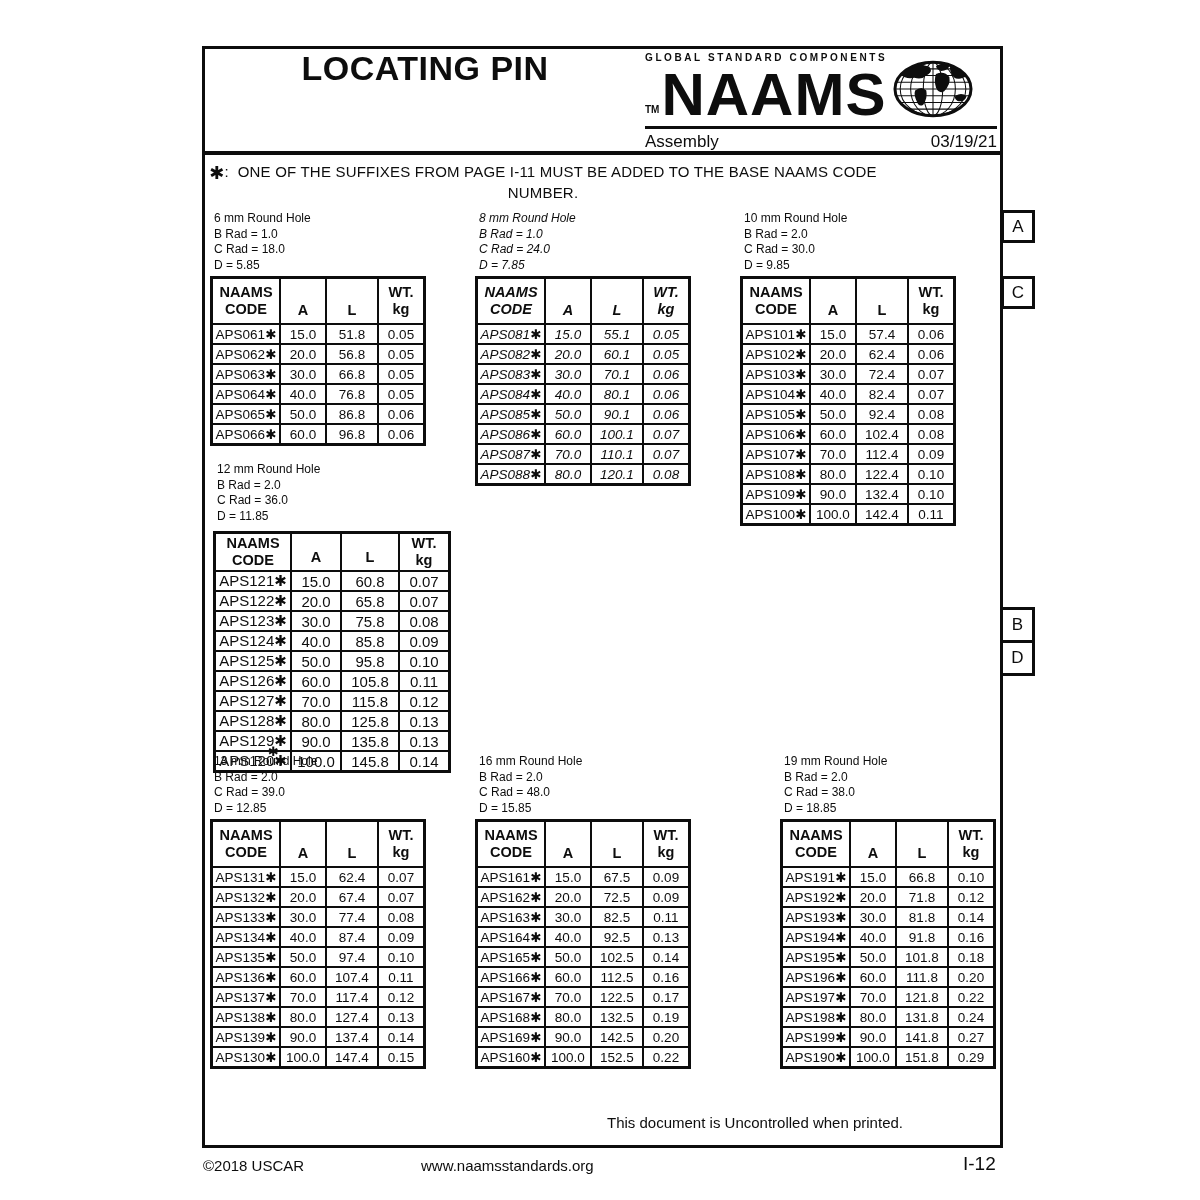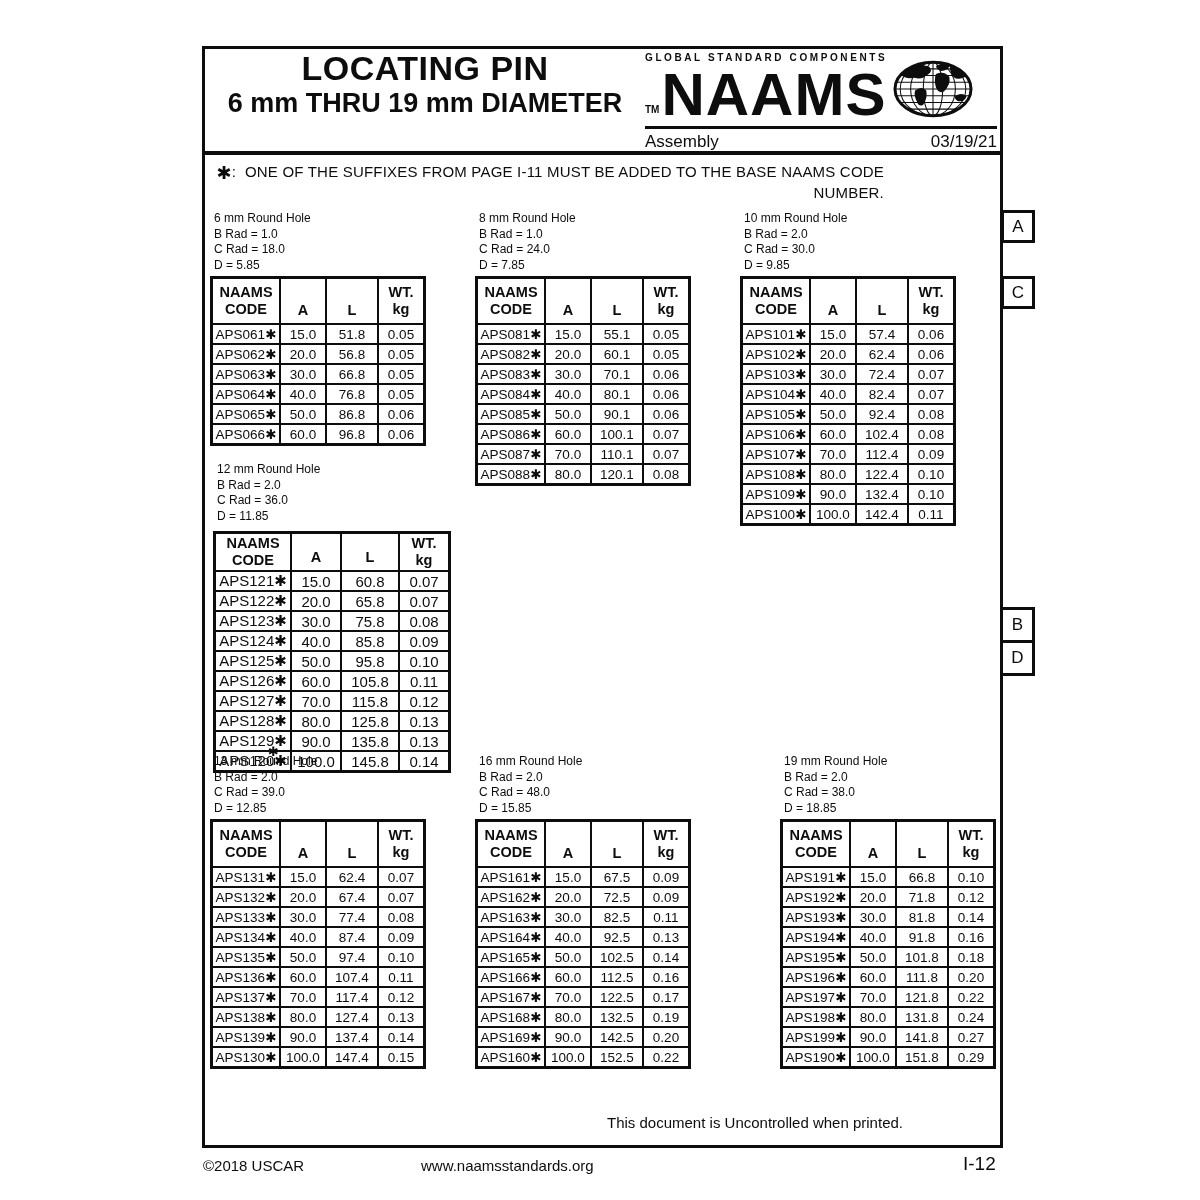--- a/index.html
+++ b/index.html
@@ -19,21 +19,21 @@
   .brand-tagline{font-size:10px;font-weight:bold;letter-spacing:2.6px;white-space:nowrap;}
   .brand-row{display:flex;align-items:flex-end;margin-top:1px;height:60px;}
   .brand-tm{font-size:10px;font-weight:bold;margin:0 2px 9px 0;}
   .brand-word{font-size:60px;font-weight:bold;letter-spacing:1px;line-height:58px;}
   .brand-globe{margin:0 0 1px 6px;}
   .brand-rule{border-top:3px solid #0d0d0d;margin-top:2px;}
   .brand-bottom{display:flex;justify-content:space-between;margin-top:3px;font-size:17px;text-align:right;}
 
   
   .main-box{left:202px;top:152px;width:801px;height:996px;border:3px solid #0d0d0d;box-sizing:border-box;background:#fff;}
-  .note-line{left:202px;top:162px;width:682px;text-align:right;font-size:15px;letter-spacing:.2px;}
+  .note-line{left:202px;top:162px;width:682px;text-align:center;font-size:15px;letter-spacing:.2px;}
   .note-star{font-size:18px;font-weight:bold;vertical-align:-2px;}
 
   
   .tblock{position:absolute;}
   .spec{font-size:12px;line-height:15.5px;padding-left:4px;white-space:nowrap;}
   table.pins{border-collapse:collapse;border:3px solid #0d0d0d;background:#fff;table-layout:fixed;margin-top:3px;}
   .pins th,.pins td{border:2px solid #0d0d0d;text-align:center;padding:0 2px;overflow:hidden;}
   .pins th{font-size:14.5px;font-weight:bold;height:40px;vertical-align:middle;white-space:pre-line;line-height:17px;}
   .pins th.c1,.pins th.c2{vertical-align:bottom;padding-bottom:4px;}
   .pins td{font-size:13.5px;height:18px;white-space:nowrap;}
@@ -69,21 +69,20 @@
 </style>
 </head>
 <body>
 
 <div class="page">
 
   <div class="abs header-box"></div>
 
   <div class="abs title-block">
     <div class="title-l1">LOCATING PIN</div>
-    <div class="title-l2">6 mm THRU 19 mm DIAMETER</div>
   </div>
 
   <div class="abs brand-block">
     <div class="brand-tagline">GLOBAL STANDARD COMPONENTS</div>
     <div class="brand-row">
       <span class="brand-tm">TM</span>
       <span class="brand-word">NAAMS</span>
       <span class="brand-globe">
         <svg width="82" height="60" viewBox="0 0 110 80" aria-hidden="true">
           <defs>
@@ -181,21 +180,21 @@
           <tr>
             <td class="c0">APS066✱</td>
             <td class="c1">60.0</td>
             <td class="c2">96.8</td>
             <td class="c3">0.06</td>
           </tr>
         </tbody>
       </table>
   </div>
 
-  <div class="tblock" style="left:475px;top:211px;">
+  <div class="tblock" style="left:475px;top:211px;font-style:italic;">
     <div class="spec">
         <div>8 mm Round Hole</div>
         <div>B Rad = 1.0</div>
         <div>C Rad = 24.0</div>
         <div>D = 7.85</div>
       </div>
     <table class="pins">
         <thead>
           <tr>
             <th class="c0">NAAMS

